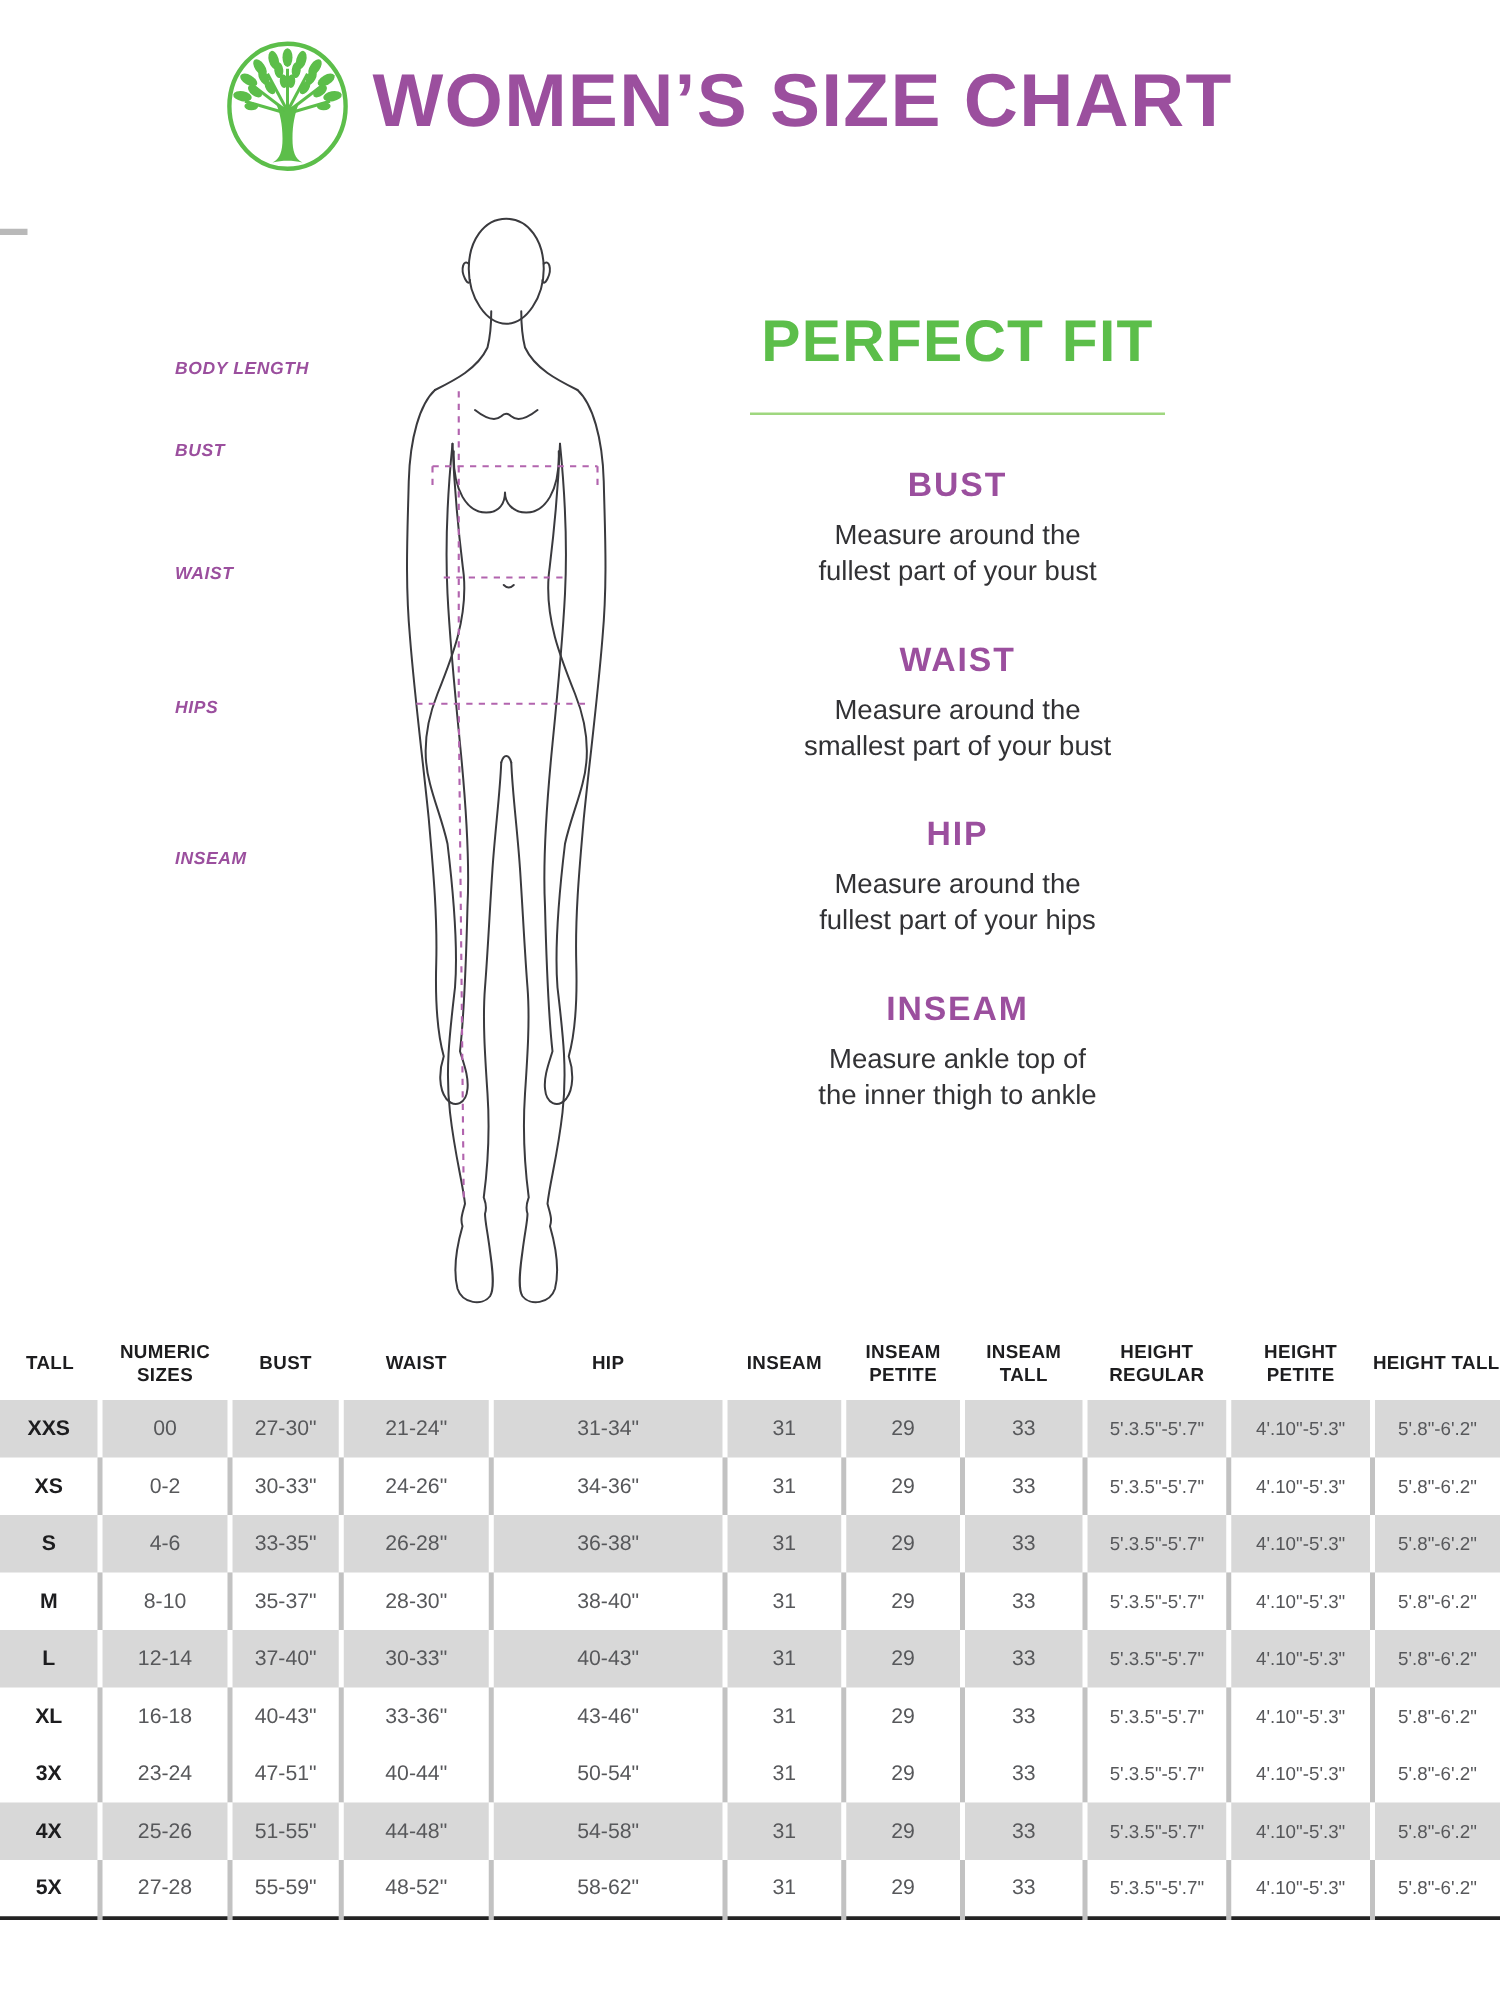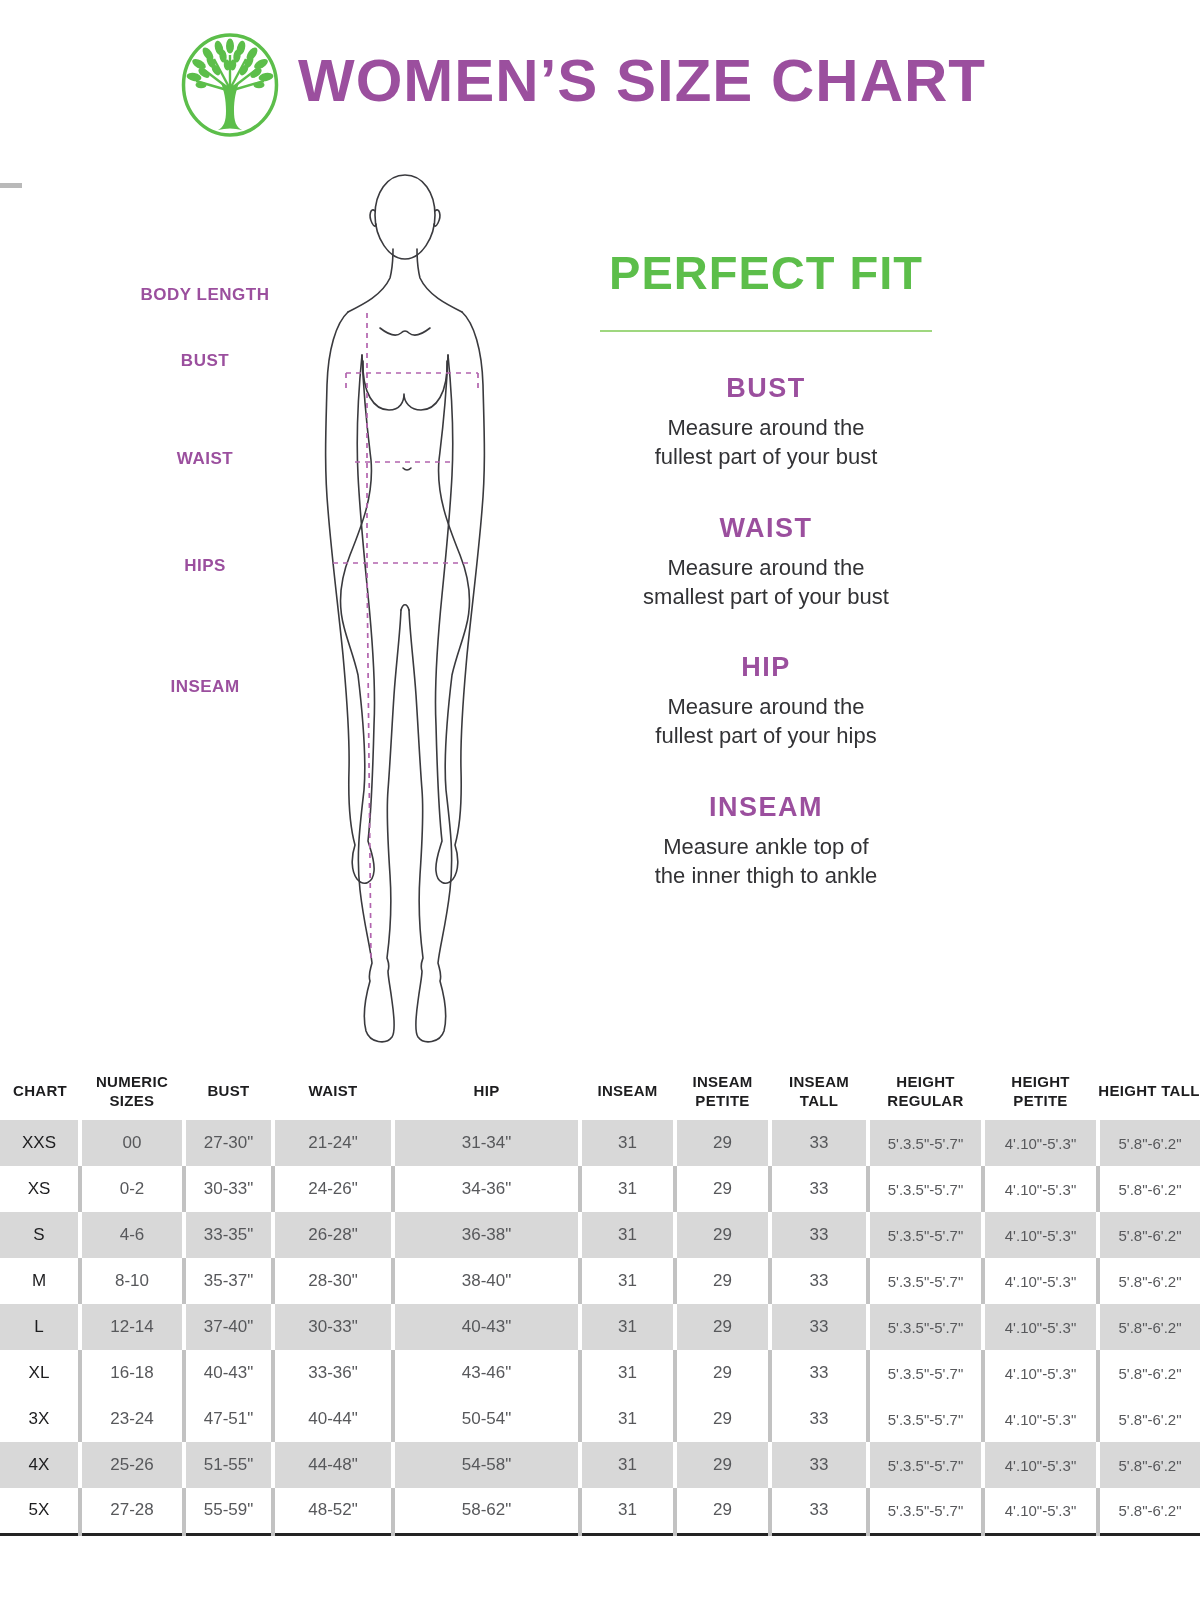--- a/index.html
+++ b/index.html
@@ -16,22 +16,22 @@
   .logo{position:absolute;left:180px;top:32px;width:100px;height:106px;}
   .page-title{
     position:absolute;left:298px;top:46px;width:700px;
     font-size:60px;font-weight:bold;color:var(--purple);letter-spacing:1px;white-space:nowrap;
   }
   .left-tick{position:absolute;left:0;top:183px;width:22px;height:5px;background:#b9b9b9;}
 
   
   .figure-wrap{position:absolute;left:300px;top:165px;width:220px;height:885px;}
   .figure-label{
-    position:absolute;width:130px;text-align:center;
-    color:var(--purple);font-weight:bold;font-size:17px;letter-spacing:.5px;line-height:23px;
+    position:absolute;width:130px;text-align:left;
+    color:var(--purple);font-weight:bold;font-size:14px;letter-spacing:.5px;line-height:23px;font-style:italic;
   }
   .lbl-bodylength{left:140px;top:283px;}
   .lbl-bust{left:140px;top:349px;}
   .lbl-waist{left:140px;top:447px;}
   .lbl-hips{left:140px;top:554px;}
   .lbl-inseam{left:140px;top:675px;}
 
   
   .fit-guide{position:absolute;left:566px;top:242px;width:400px;text-align:center;}
   .fit-title1{font-size:40px;font-weight:bold;color:var(--purple);letter-spacing:.5px;}
@@ -48,21 +48,21 @@
   }
   .size-table th{
     height:57px;vertical-align:middle;text-align:center;
     font-size:15px;line-height:1.25;font-weight:bold;color:var(--dark);letter-spacing:.3px;
   }
   .size-table td{
     height:46px;text-align:center;vertical-align:middle;
     font-size:17px;color:var(--table-text);
   }
   .size-table td:nth-child(n+9){font-size:15px;}
-  .size-table td:first-child{font-weight:normal;color:var(--dark);}
+  .size-table td:first-child{font-weight:bold;color:var(--dark);}
   .size-table tr.striped{background:var(--stripe);}
   .size-table td:not(:first-child){border-left:4px solid #c2c2c2;}
   .size-table tr.striped td:not(:first-child){border-left-color:#fff;}
 </style>
 </head>
 <body>
 
 <svg class="logo" viewBox="0 0 100 104">
   <ellipse cx="50" cy="52" rx="46.5" ry="50" fill="none" stroke="#5cbe4a" stroke-width="3.5"></ellipse>
   <g fill="#5cbe4a" stroke="none">
@@ -191,21 +191,21 @@
     <col style="width:187px">
       <col style="width:95px">
       <col style="width:95px">
       <col style="width:98px">
     <col style="width:115px">
       <col style="width:115px">
       <col style="width:102px">
   </colgroup>
   <thead>
       <tr id="table-head-row">
-        <th>CHART</th>
+        <th>TALL</th>
         <th>NUMERIC SIZES</th>
         <th>BUST</th>
         <th>WAIST</th>
         <th>HIP</th>
         <th>INSEAM</th>
         <th>INSEAM PETITE</th>
         <th>INSEAM TALL</th>
         <th>HEIGHT REGULAR</th>
         <th>HEIGHT PETITE</th>
         <th>HEIGHT TALL</th>

